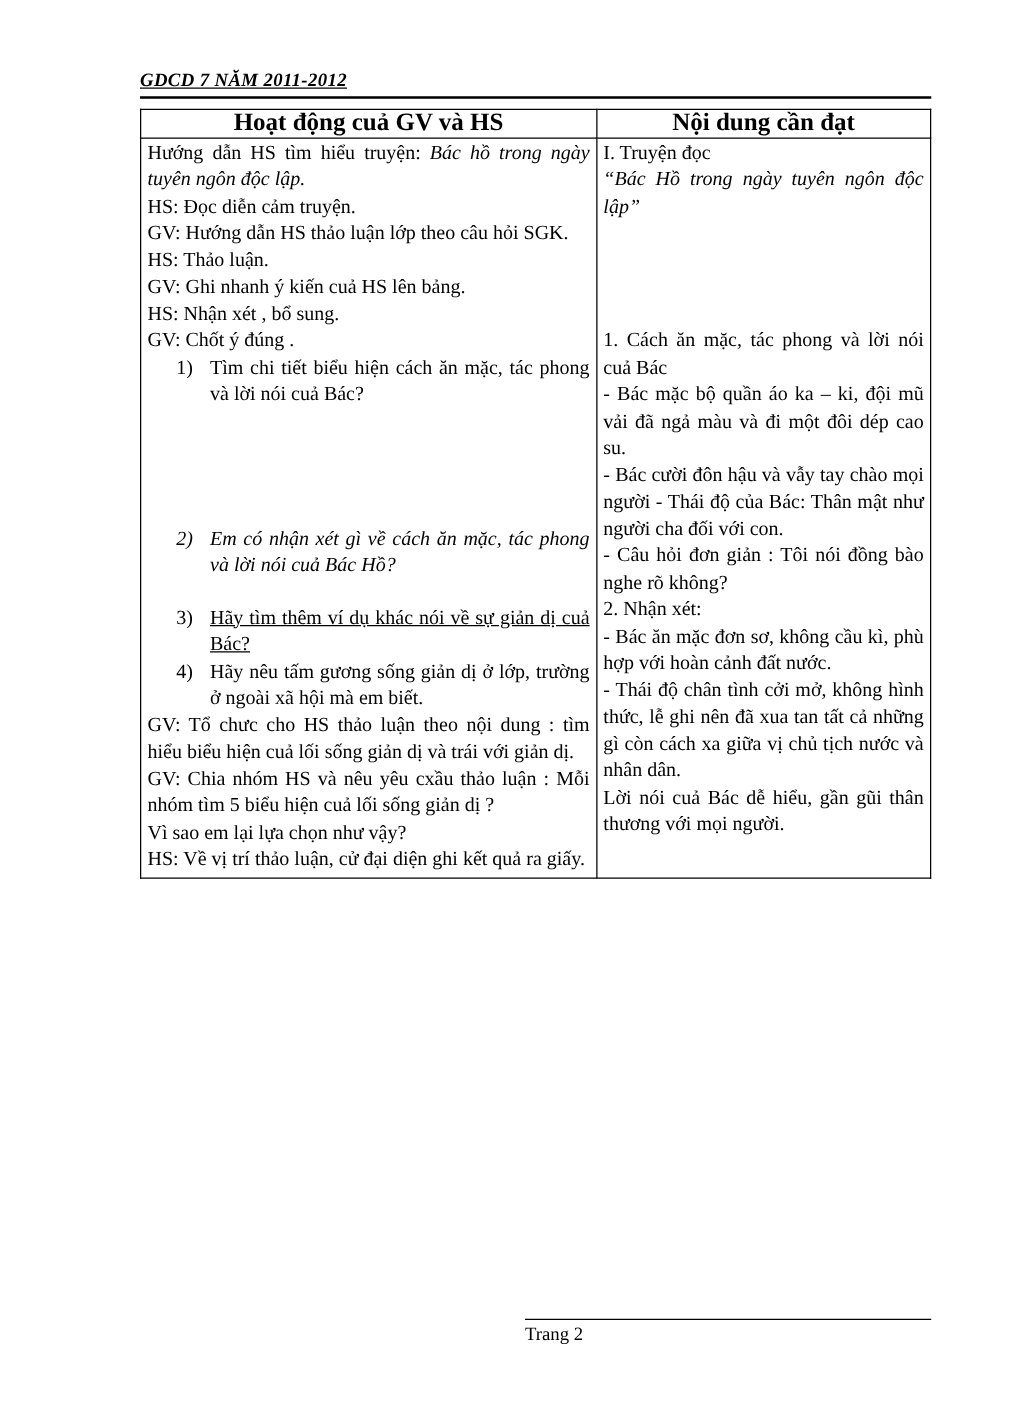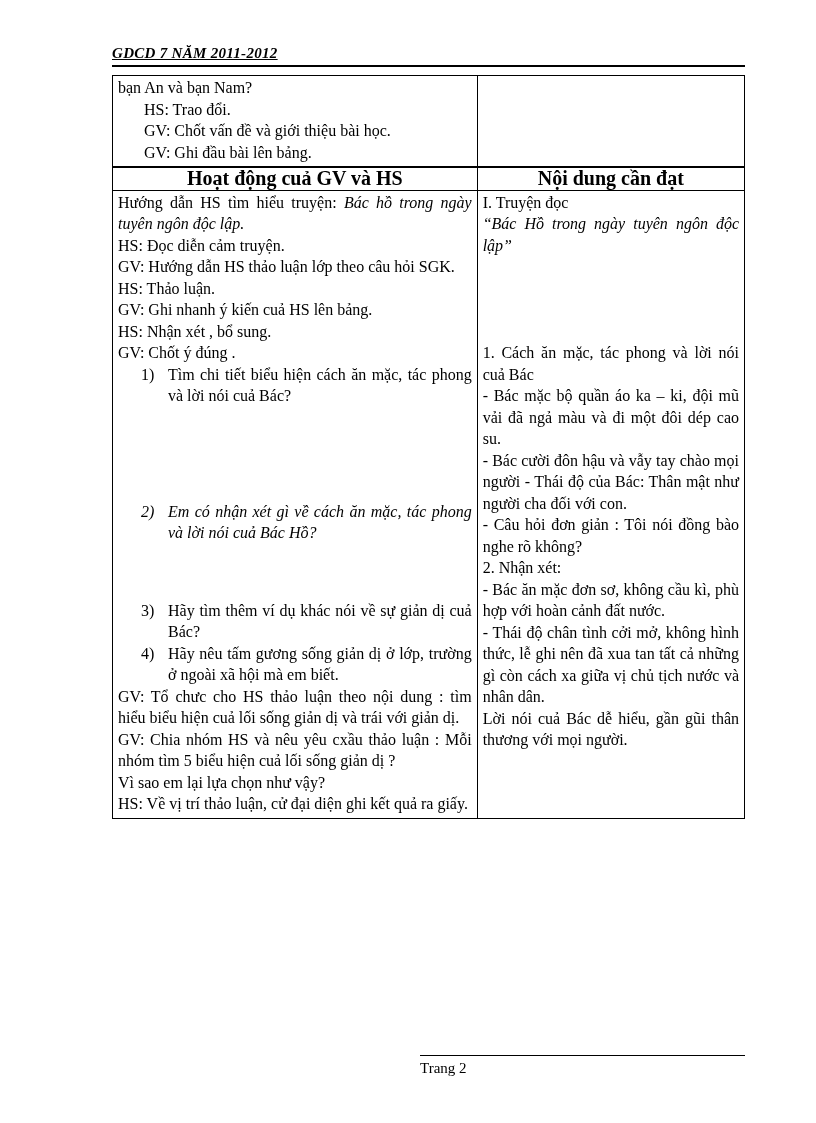--- a/index.html
+++ b/index.html
@@ -7,21 +7,21 @@
   body {
     width: 816px; height: 1123px;
     background: #ffffff;
     color: #000000;
     font-family: "Liberation Serif", "DejaVu Serif", serif;
     position: relative;
     overflow: hidden;
   }
   .content {
     position: absolute;
-    left: 112px; top: 44px;
+    left: 112px; top: 56px;
     width: 633px;
   }
   .header {
     padding-bottom: 3px;
     border-bottom: 2px solid #000;
     margin-bottom: 8px;
   }
   .header-title {
     font-size: 15px;
     font-weight: bold;
@@ -60,21 +60,21 @@
     text-align: center;
     font-weight: bold;
     font-size: 20px;
     line-height: 21.5px;
     padding: 0 5px;
   }
   .q { padding-left: 50px; text-indent: -27px; }
   .q .qnum { display: inline-block; width: 27px; text-indent: 0; }
   .italic { font-style: italic; }
   .mt-q2 { margin-top: 94px; font-style: italic; }
-  .mt-q3 { margin-top: 56px; }
+  .mt-q3 { margin-top: 20px; text-decoration: underline; }
   .mt-s1 { margin-top: 86px; }
   .footer {
     position: absolute;
     right: 71px; bottom: 45px;
     width: 325px;
     border-top: 1px solid #000;
     padding-top: 3px;
   }
   .footer .page-num {
     font-size: 15px;
@@ -86,33 +86,20 @@
 </head>
 <body>
 
 <div class="page">
   <div class="content">
 
     <div class="header">
       <span class="header-title">GDCD 7 NĂM 2011-2012</span>
     </div>
 
-    <table class="doc-table">
-      <tbody>
-        <tr>
-          <td class="col-left">
-            <p>bạn An và bạn Nam?</p>
-            <p class="indent">HS: Trao đổi.</p>
-            <p class="indent">GV: Chốt vấn đề và giới thiệu bài học.</p>
-            <p class="indent">GV: Ghi đầu bài lên bảng.</p>
-          </td>
-          <td class="col-right"></td>
-        </tr>
-      </tbody>
-    </table>
 
 
     <table class="doc-table">
       <tbody>
         <tr class="tbl-header">
           <td class="col-left">Hoạt động cuả GV và HS</td>
           <td class="col-right">Nội dung cần đạt</td>
         </tr>
         <tr>
 

